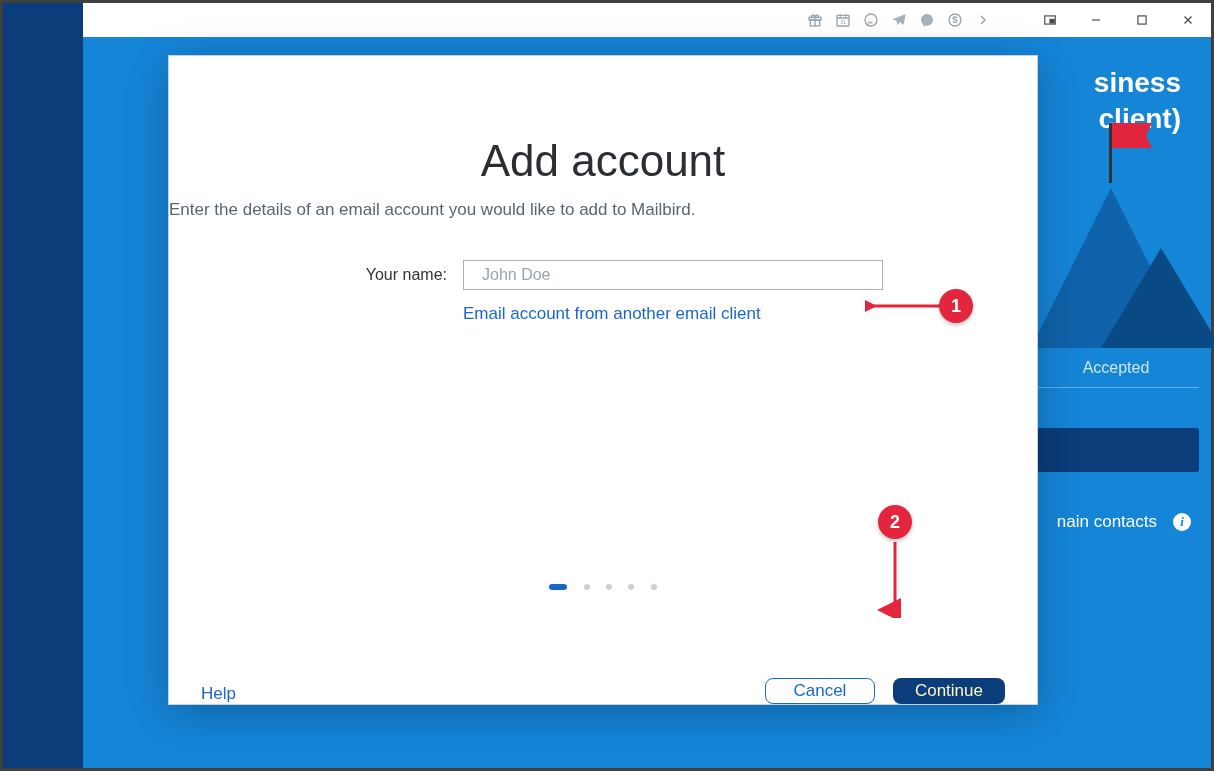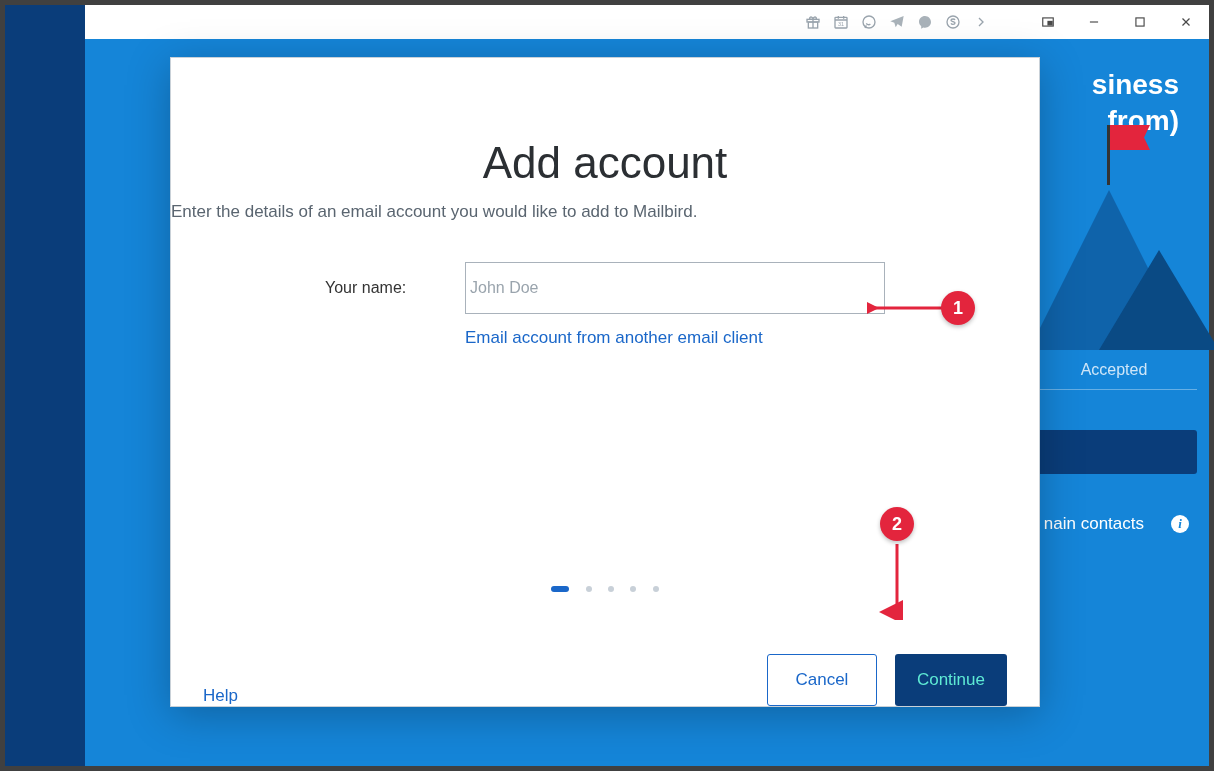--- a/index.html
+++ b/index.html
@@ -1,19 +1,19 @@
 <!DOCTYPE html>
 <html><head>
 <meta charset="utf-8">
 <style>
   * { box-sizing: border-box; }
   html, body { margin:0; padding:0; width:1214px; height:771px; font-family: "Segoe UI", Arial, sans-serif; overflow:hidden; }
   .app {
     position:relative; width:1214px; height:771px; background:#fff;
-    border:5px solid #404040;
+    border:3px solid #404040;
     text-decoration:underline;
   }
   
   .blue-column {
     position:absolute; left:0; top:0; width:80px; height:100%; background:#0a3d7a;
   }
   
   .titlebar {
     position:absolute; top:0; right:0; height:34px; width:calc(100% - 80px);
     background:#ffffff; display:flex; align-items:center; justify-content:flex-end;
@@ -37,54 +37,54 @@
   }
   .mountain1 { position:absolute; left:30px; bottom:0; width:0;height:0;border-left:80px solid transparent;border-right:80px solid transparent;border-bottom:160px solid #0f63aa;}
   .mountain2 { position:absolute; left:100px; bottom:0; width:0;height:0;border-left:60px solid transparent;border-right:60px solid transparent;border-bottom:100px solid #0a4a84;}
   .flagpole { position:absolute; left:108px; top:-25px; width:3px; height:60px; background:#333; }
   .flag { position:absolute; left:111px; top:-25px; width:40px; height:25px; background:#e3253d; clip-path: polygon(0 0, 100% 0, 85% 50%, 100% 100%, 0 100%); }
   .right-panel {
     position:absolute; right:0; top:330px; width:190px; color:#fff;
   }
   .accepted { text-align:center; font-size:16px; color:#cfe6f8; padding:18px 0 10px; border-bottom:1px solid rgba(255,255,255,.35); margin:8px 12px; }
   .big-btn { margin:40px 12px 0; height:44px; background:#0a3d7a; border-radius:3px; }
-  .domain-contacts { display:flex; align-items:center; justify-content:flex-end; gap:27px; padding:40px 20px 0 0; font-size:17px; }
+  .domain-contacts { display:flex; align-items:center; justify-content:flex-end; gap:16px; padding:40px 20px 0 0; font-size:17px; }
   .info-circle { width:18px; height:18px; border-radius:50%; background:#fff; color:#1585d8; font-weight:700; font-size:13px; display:flex; align-items:center; justify-content:center; font-family: Georgia, serif; font-style: italic;}
   
   .modal {
     position:absolute; left:165px; top:52px; width:870px; height:650px; background:#fff;
     border:1px solid #c9d1d8; box-shadow: 0 8px 40px rgba(0,0,0,.25);
     display:flex; flex-direction:column;
   }
   .modal h1 {
     text-align:center; font-weight:300; font-size:44px; color:#2b2f33; margin:80px 0 14px;
   }
   .modal .subtitle {
     text-align:left; color:#5a6570; font-size:17px; margin-bottom:40px;
   }
   .form { width:560px; margin:0 auto; }
   .form-row { display:flex; align-items:center; margin-bottom:14px; }
-  .form-row label { width:140px; text-align:left; padding-right:16px; color:#333; font-size:16px;}
+  .form-row label { width:140px; text-align:right; padding-right:16px; color:#333; font-size:16px;}
   .form-row input {
-    flex:1; height:52px; border:1px solid #a9b2bb; padding:0 4px; font-size:16px; color:#333;
+    flex:1; height:30px; border:1px solid #a9b2bb; padding:0 18px; font-size:16px; color:#333;
     font-family:inherit;
   }
   .form-row input::placeholder { color:#9aa4ad; }
   .import-link { margin-left:140px; color:#1a67c9; font-size:17px; cursor:pointer; }
   .pager { position:absolute; left:0; right:0; bottom:110px; text-align:center; }
   .pager .dot { display:inline-block; width:6px; height:6px; border-radius:50%; background:#c8d0d8; margin:0 6px; }
   .pager .dot.active { width:18px; border-radius:4px; background:#1a67c9; }
   .modal-footer {
     position:absolute; bottom:0; left:0; right:0; height:90px; display:flex; align-items:flex-end; padding:0 32px;
   }
   .help-link { color:#1a67c9; font-size:17px; cursor:pointer; }
   .footer-spacer { flex:1; }
-  .btn { height:52px; min-width:110px; padding:0 22px; font-size:17px; border-radius:3px; cursor:pointer; font-family:inherit;}
+  .btn { height:26px; min-width:110px; padding:0 22px; font-size:17px; border-radius:8px; cursor:pointer; font-family:inherit;}
   .btn-cancel { background:#fff; color:#1a67c9; border:1px solid #1a67c9; margin-right:18px;}
-  .btn-primary { background:#0a3d7a; color:#5eead4; border:none; }
+  .btn-primary { background:#0a3d7a; color:#fef9c3; border:none; }
   
   .callout-circle {
     position:absolute; width:34px; height:34px; border-radius:50%; background:#e3253d; color:#fff;
     display:flex; align-items:center; justify-content:center; font-weight:700; font-size:18px;
     box-shadow: 0 2px 4px rgba(0,0,0,.25);
   }
   .arrow { position:absolute; }
 </style>
 </head>
 <body>
@@ -156,21 +156,21 @@
         <svg viewBox="0 0 24 24" stroke="currentColor" stroke-width="2">
             <line x1="6" y1="6" x2="18" y2="18"></line>
             <line x1="18" y1="6" x2="6" y2="18"></line>
           </svg>
       </div>
     </div>
   </div>
 
   <div class="promo-title">
     <span>siness</span><br>
-    <span> from)</span>
+    <span> client)</span>
   </div>
 
   <div class="mountains">
     <div class="flagpole"></div>
     <div class="flag"></div>
     <div class="mountain1"></div>
     <div class="mountain2"></div>
   </div>
 
   <div class="right-panel">

